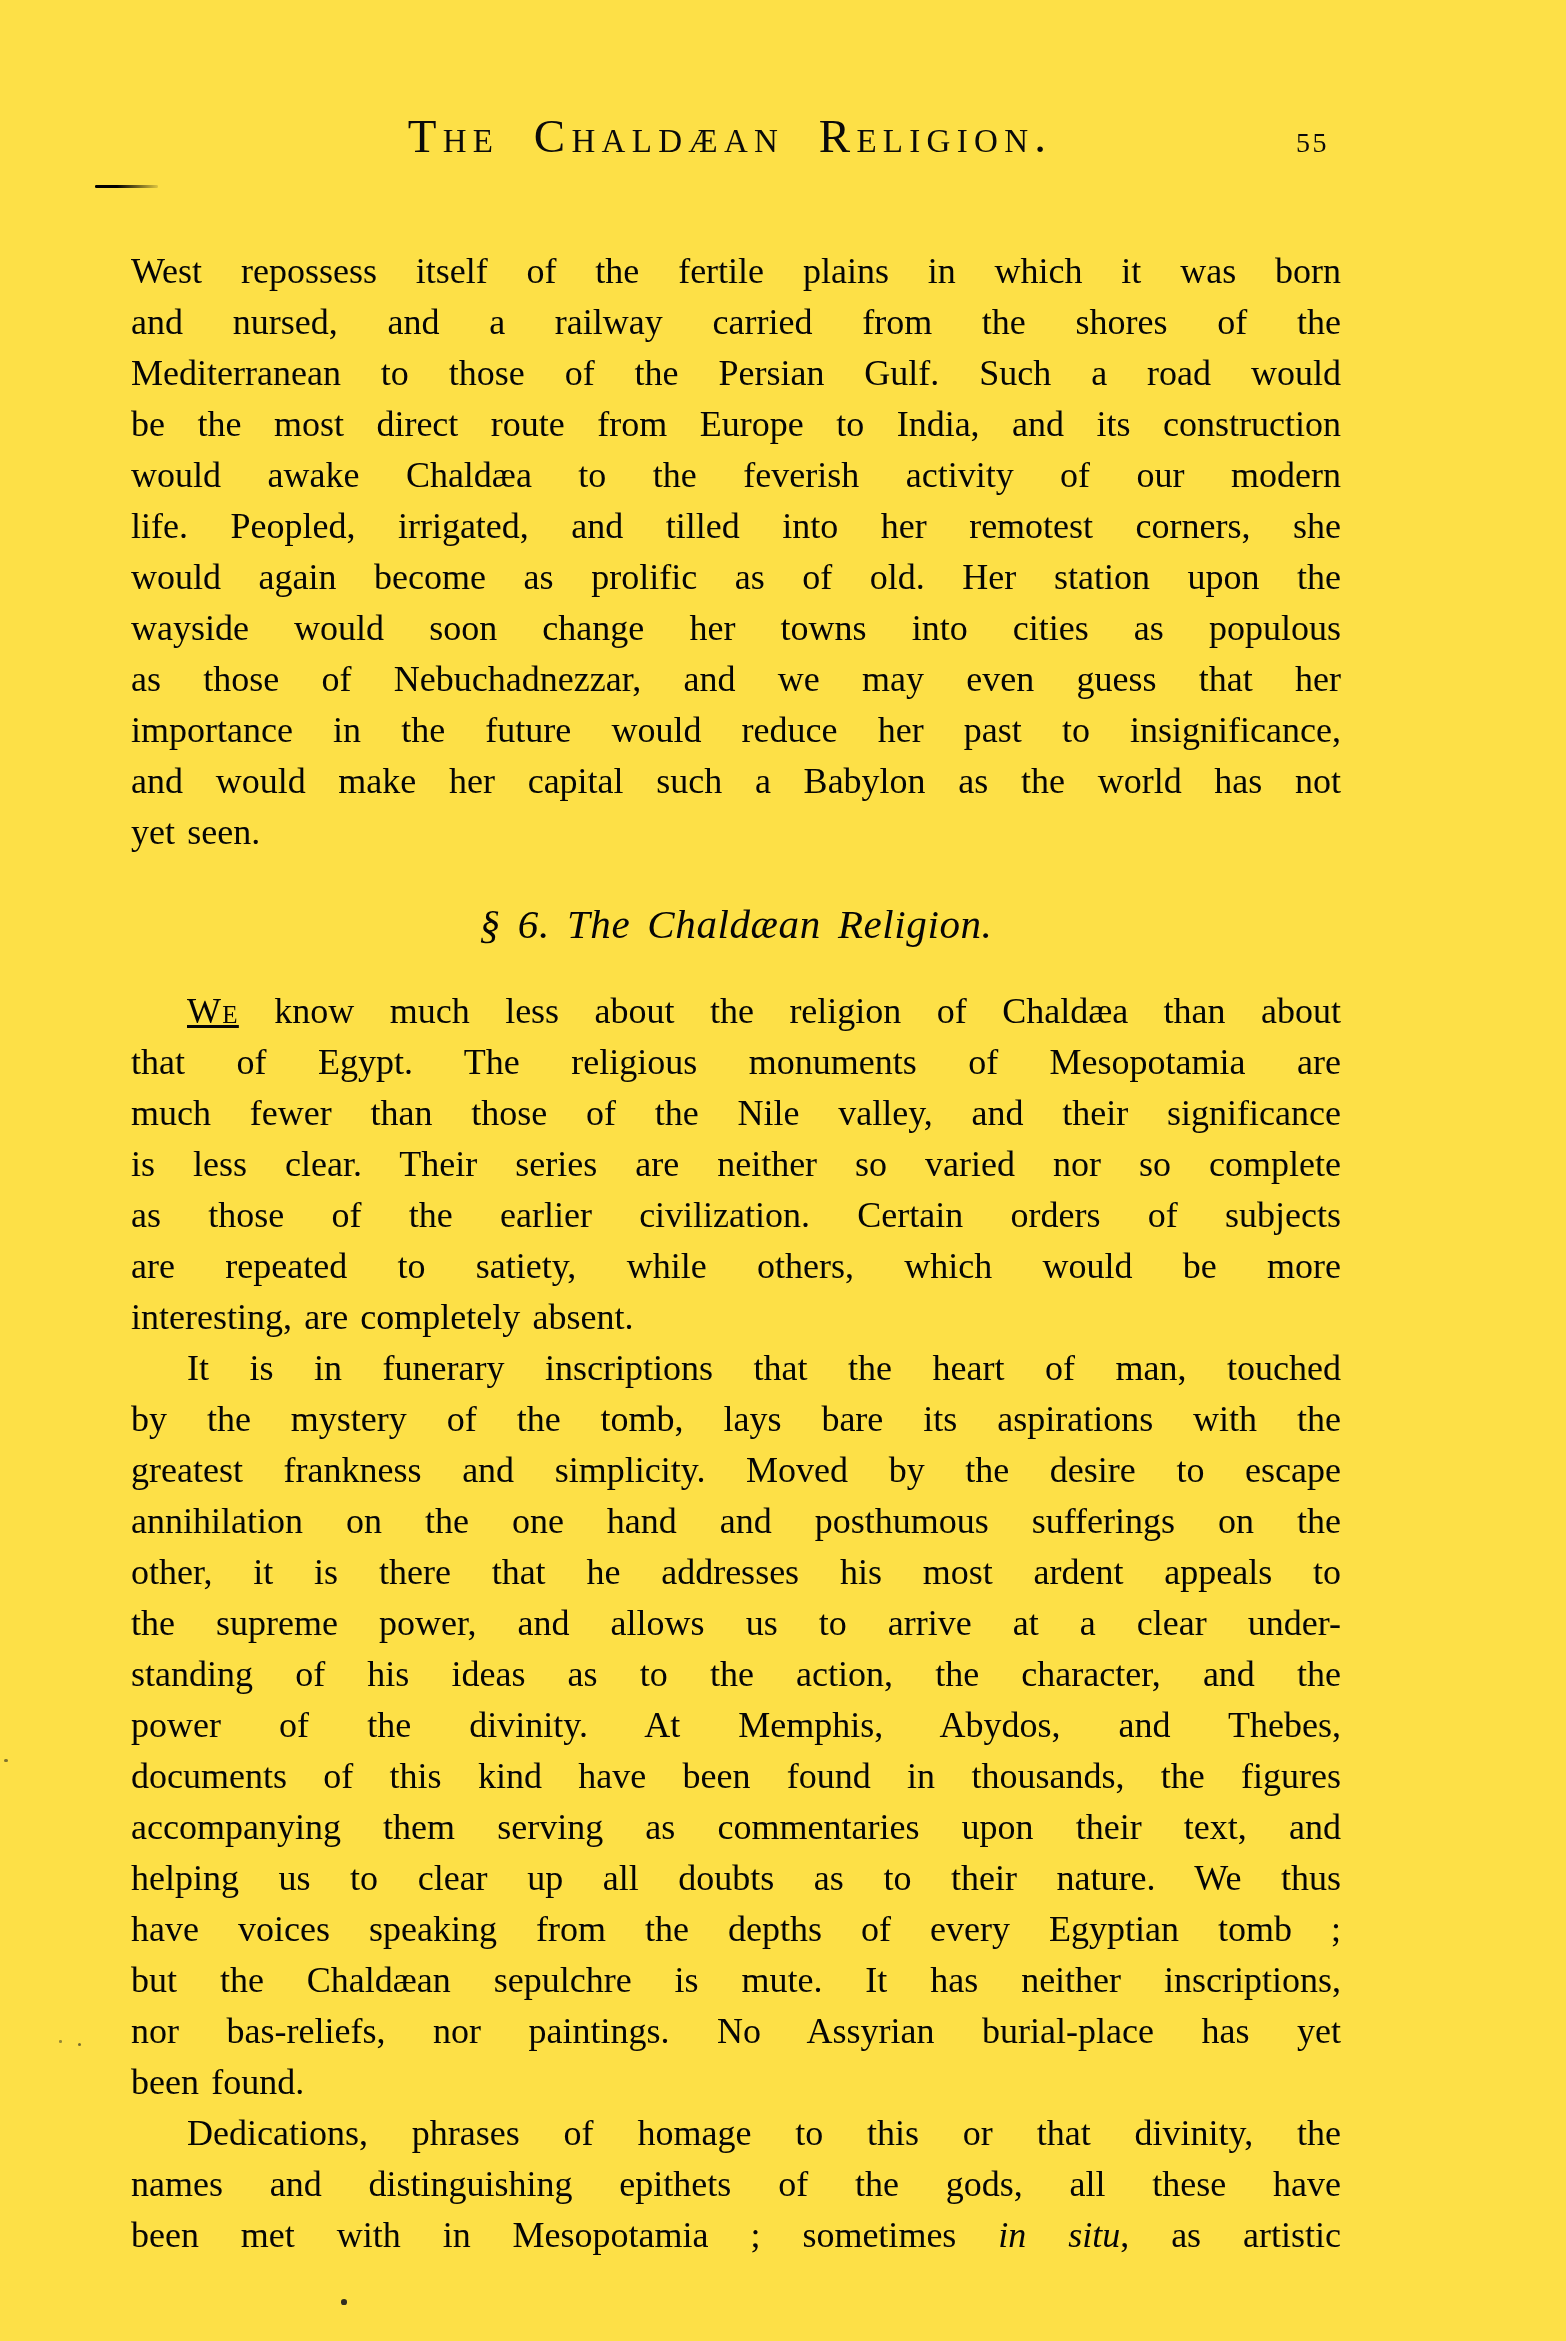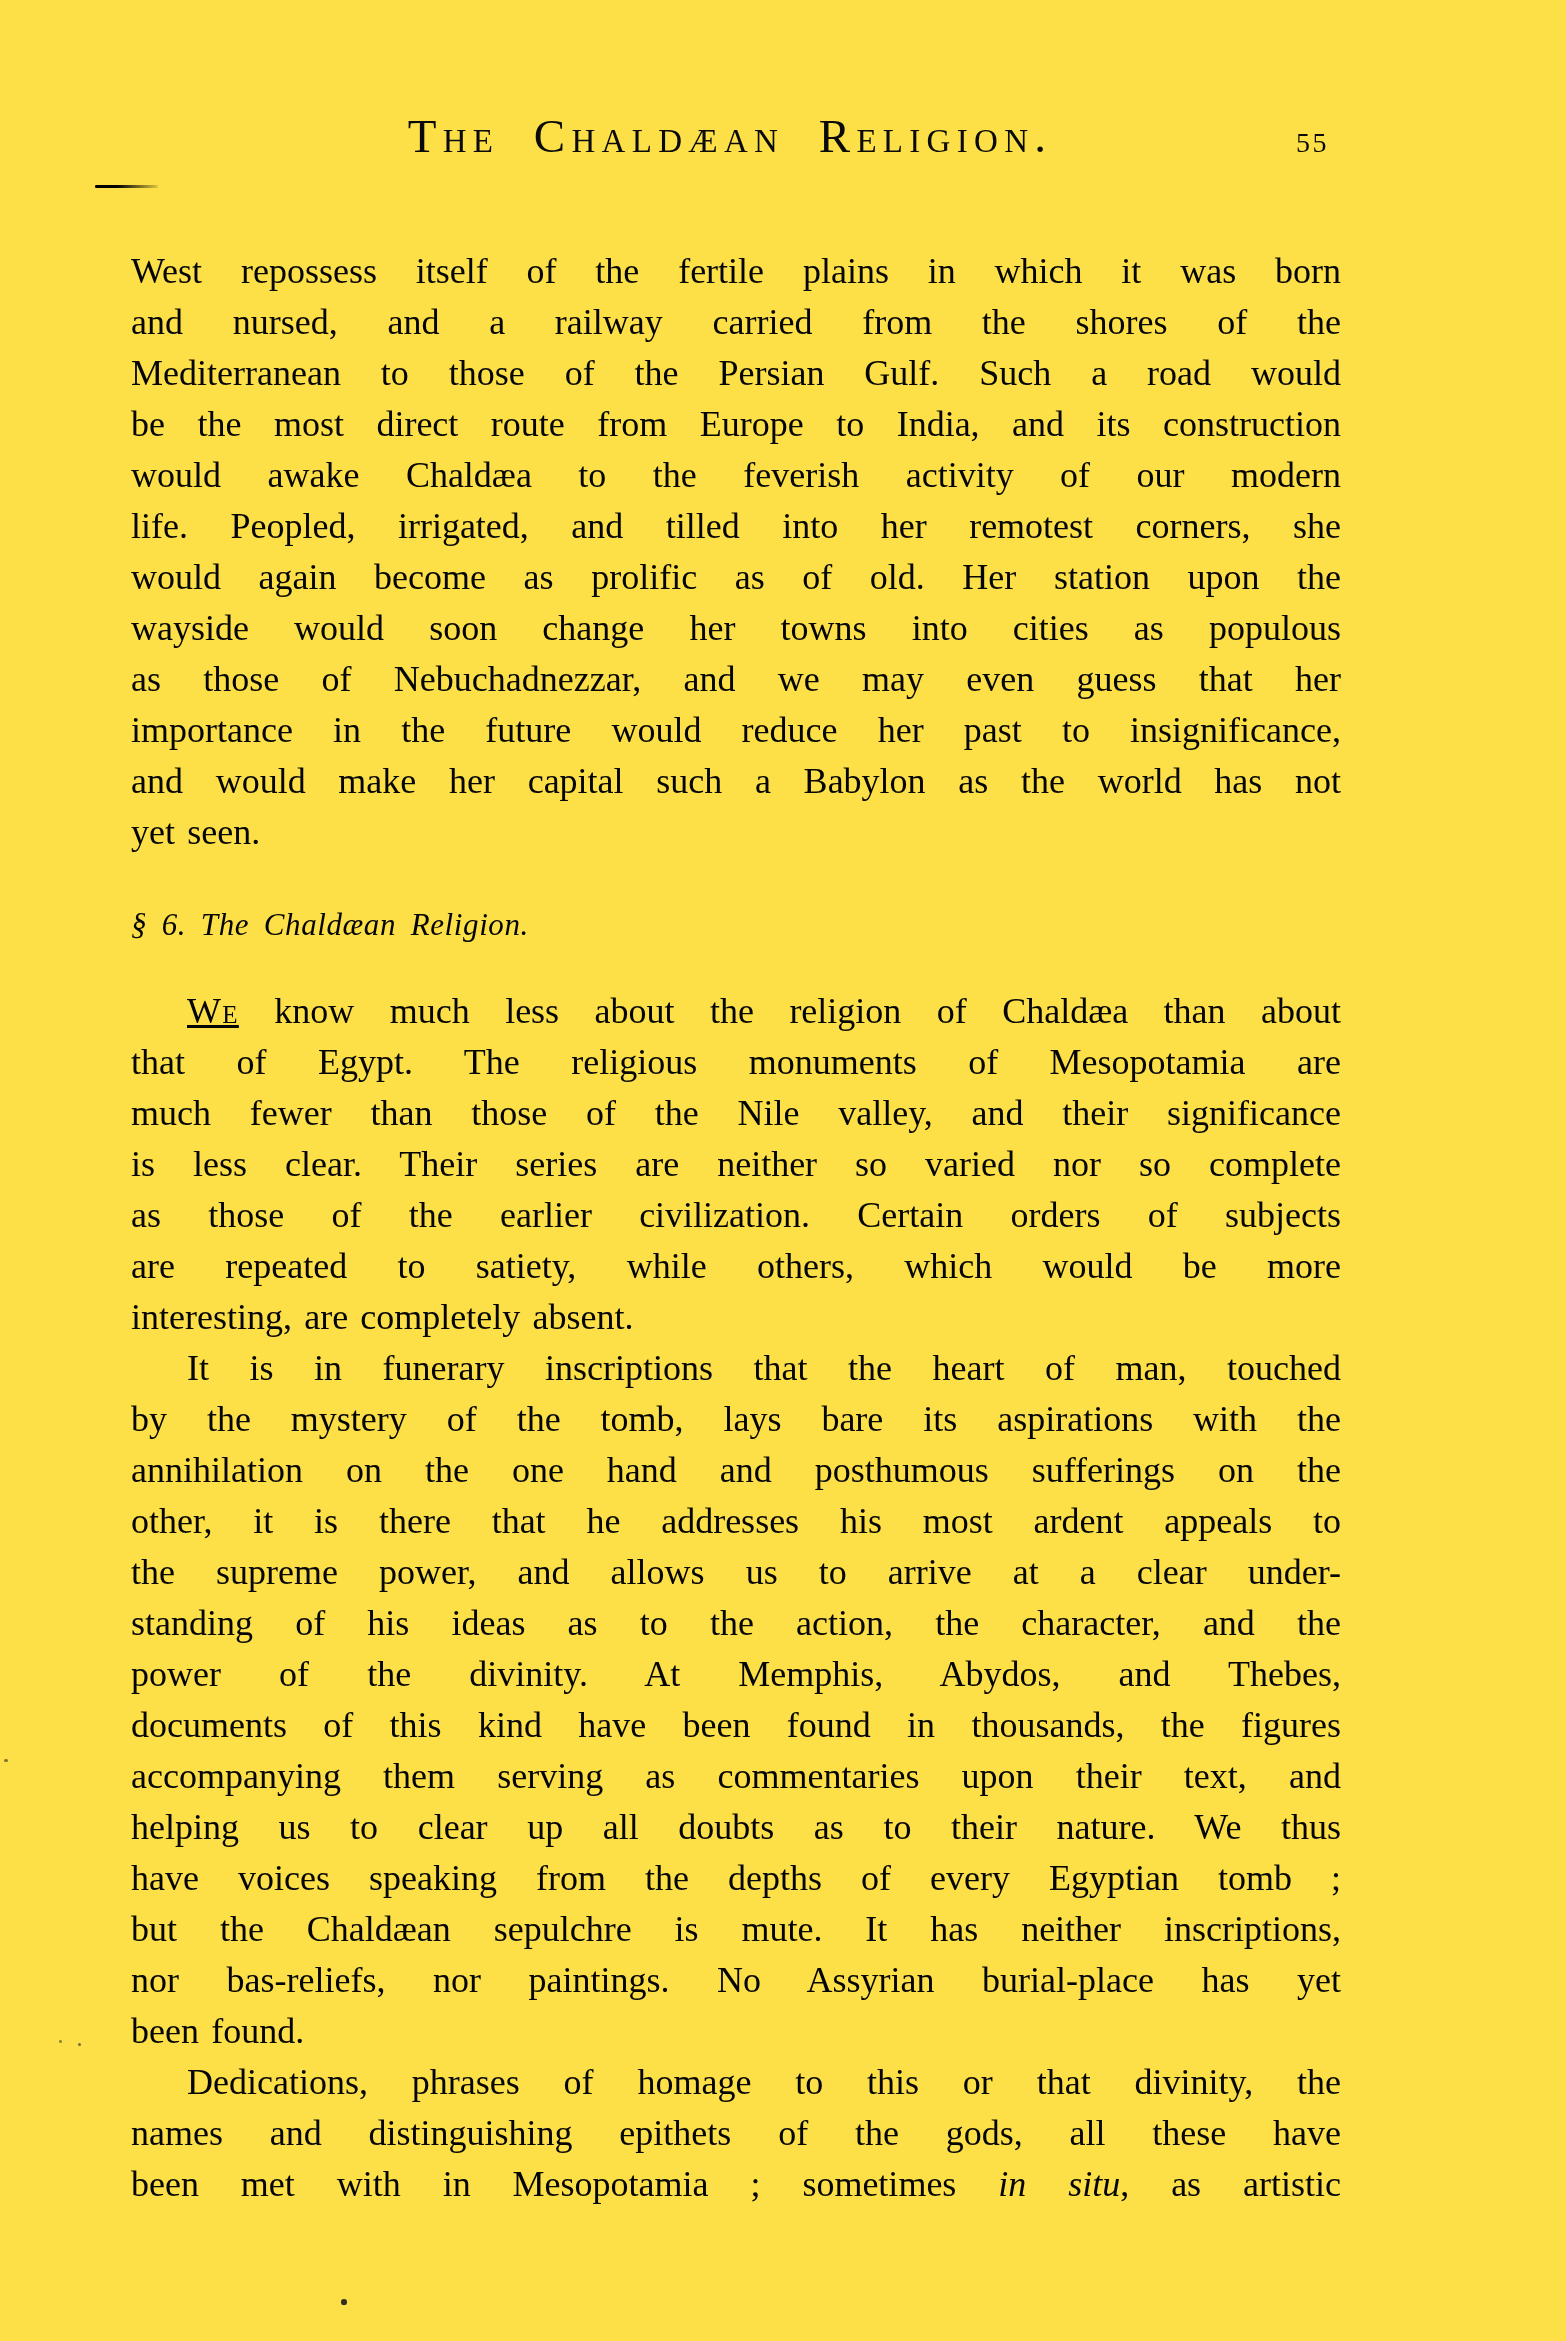--- a/index.html
+++ b/index.html
@@ -50,22 +50,23 @@
     text-align: justify;
     text-align-last: justify;
     white-space: normal;
   }
   .line-left { text-align: right; text-align-last: left; }
   .indented { padding-left: 56px; }
 
   .section-heading {
     height: 51px; line-height: 51px;
     margin-top: 41px; margin-bottom: 36px;
+    text-align: center;
     font-style: italic;
-    font-size: 31px;
+    font-size: 41px;
     word-spacing: 6.3px;
     letter-spacing: 0.6px;
   }
 
   .it { font-style: italic; }
   .sc { font-variant: small-caps; letter-spacing: 1.3px; text-decoration: underline; }
 
   .speck {
     position: absolute;
     background: #1c1c1c;
@@ -104,20 +105,21 @@
         <div class="line">that of Egypt.  The religious monuments of Mesopotamia are</div>
         <div class="line">much fewer than those of the Nile valley, and their significance</div>
         <div class="line">is less clear.  Their series are neither so varied nor so complete</div>
         <div class="line">as those of the earlier civilization.  Certain orders of subjects</div>
         <div class="line">are repeated to satiety, while others, which would be more</div>
         <div class="line line-left">interesting, are completely absent.</div>
       </div>
       <div class="paragraph">
         <div class="line indented">It is in funerary inscriptions that the heart of man, touched</div>
         <div class="line">by the mystery of the tomb, lays bare its aspirations with the</div>
+        <div class="line">greatest frankness and simplicity.  Moved by the desire to escape</div>
         <div class="line">annihilation on the one hand and posthumous sufferings on the</div>
         <div class="line">other, it is there that he addresses his most ardent appeals to</div>
         <div class="line">the supreme power, and allows us to arrive at a clear under-</div>
         <div class="line">standing of his ideas as to the action, the character, and the</div>
         <div class="line">power of the divinity.  At Memphis, Abydos, and Thebes,</div>
         <div class="line">documents of this kind have been found in thousands, the figures</div>
         <div class="line">accompanying them serving as commentaries upon their text, and</div>
         <div class="line">helping us to clear up all doubts as to their nature.  We thus</div>
         <div class="line">have voices speaking from the depths of every Egyptian tomb ;</div>
         <div class="line">but the Chaldæan sepulchre is mute.  It has neither inscriptions,</div>

